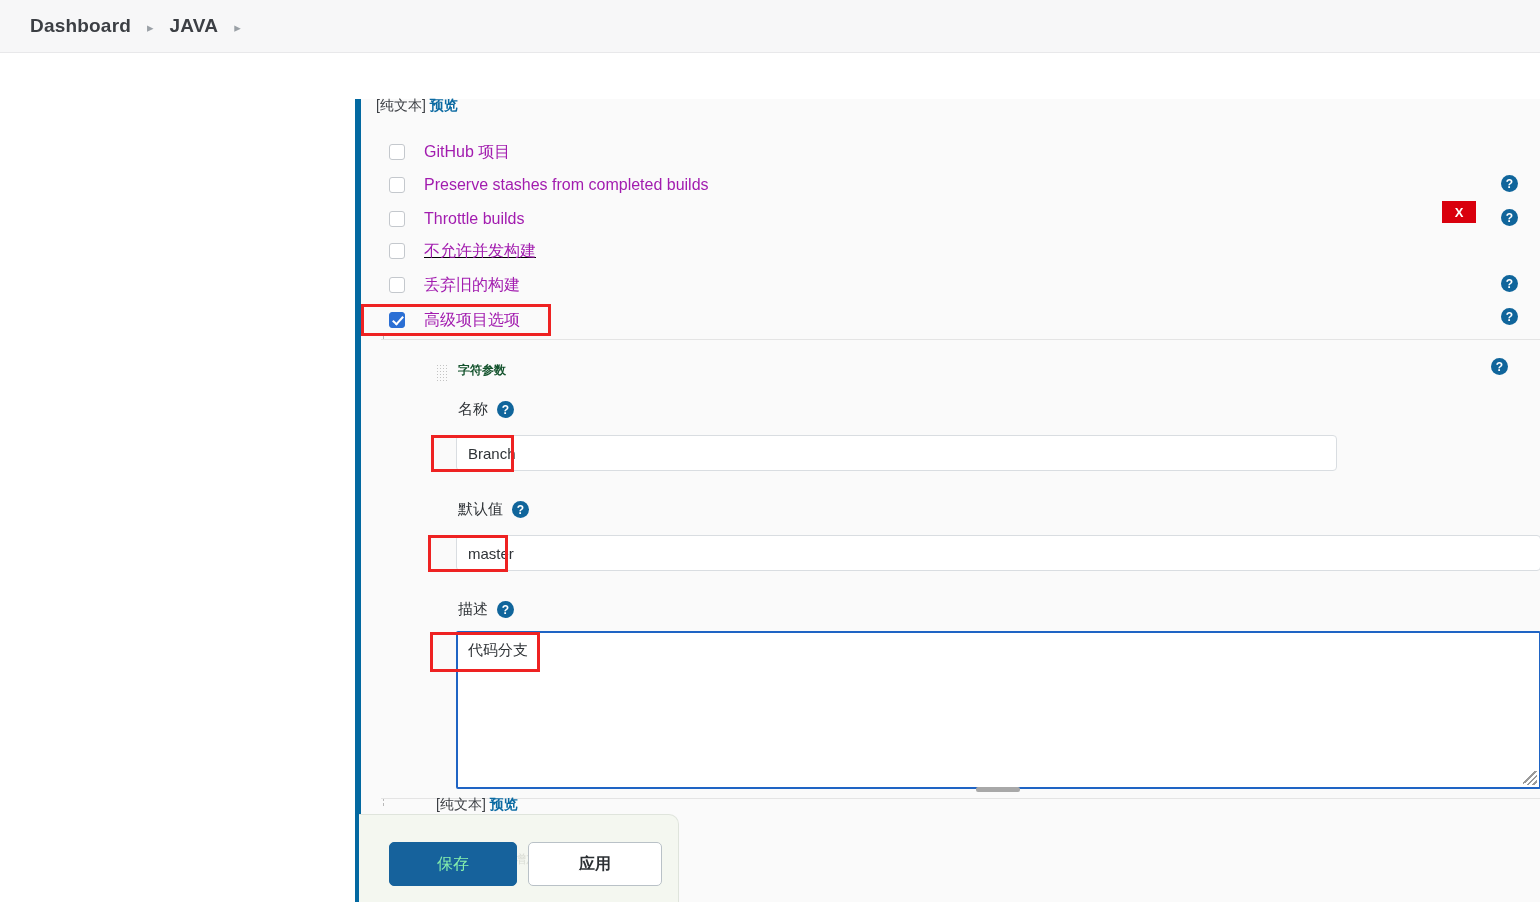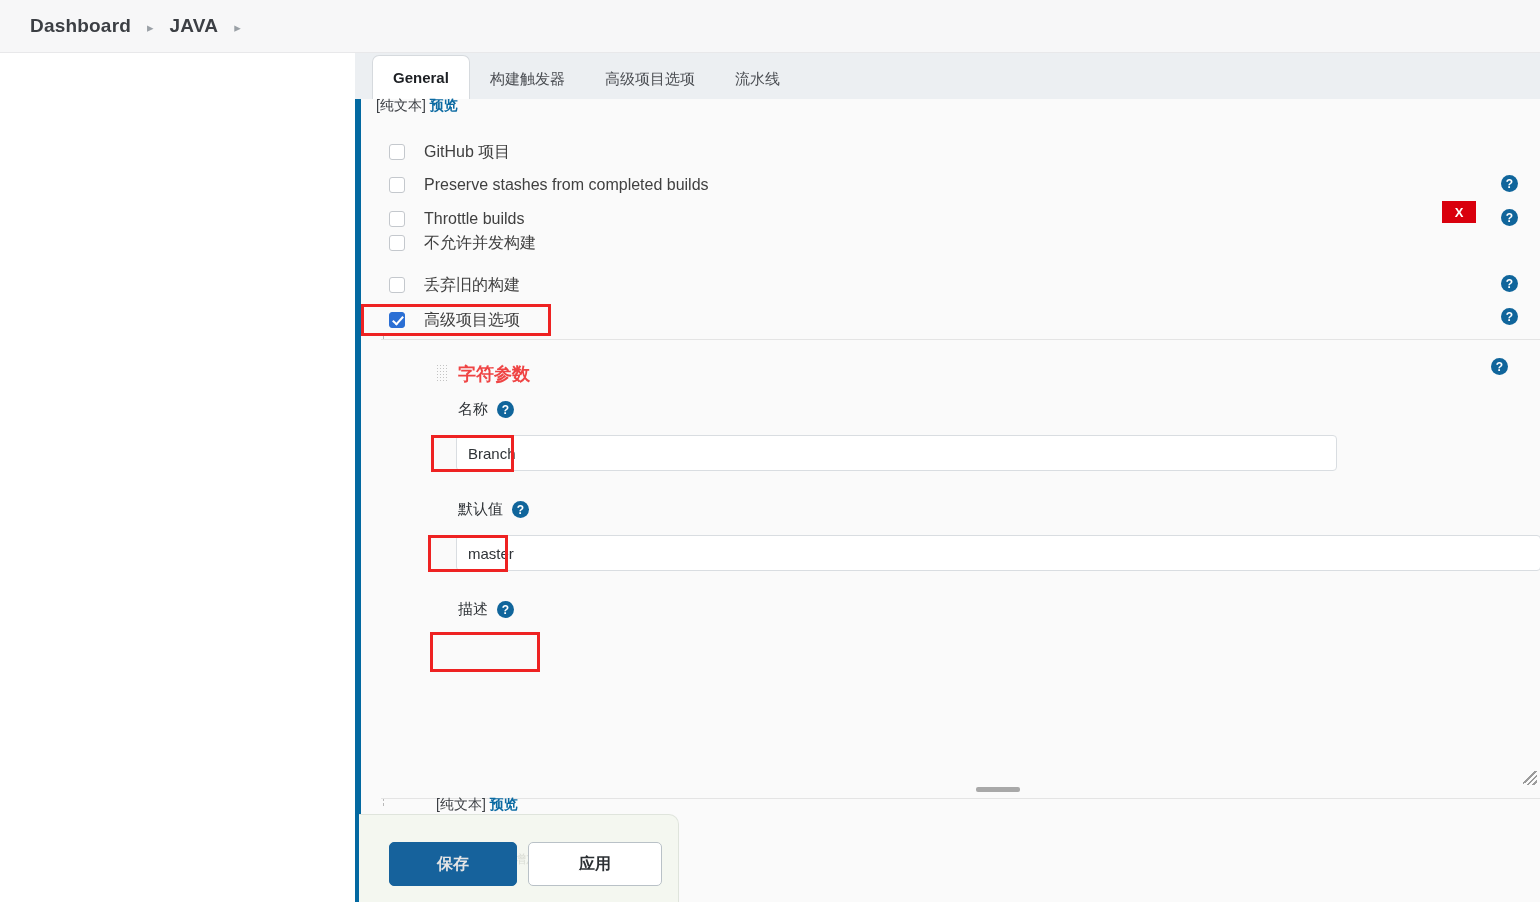--- a/index.html
+++ b/index.html
@@ -111,21 +111,21 @@
     position: absolute;
     left: 5px; top: 1px;
     width: 4px; height: 9px;
     border: solid #ffffff;
     border-width: 0 2px 2px 0;
     transform: rotate(42deg);
   }
   .cb-label {
     margin-left: 19px;
     font-size: 16px;
-    color: #404040;
+    color: #a21caf;
     white-space: nowrap;
   }
 
   
   .help {
     width: 17px; height: 17px;
     border-radius: 50%;
     background: #10659b;
     color: #ffffff;
     font-size: 12px; font-weight: bold;
@@ -157,22 +157,22 @@
     width: 11px; height: 17px;
     cursor: move;
     background-image:
       radial-gradient(circle, #bdbdbd 0.7px, transparent 0.8px);
     background-size: 3px 3px;
     opacity: .9;
   }
   .param-title {
     position: absolute;
     left: 77px; top: 22px;
-    font-size: 18px; font-weight: bold;
-    color: #ef4444;
+    font-size: 12px; font-weight: bold;
+    color: #14532d;
     white-space: nowrap;
   }
   .field-label {
     position: absolute;
     display: flex; align-items: center; gap: 9px;
     font-size: 15px;
     color: #2f3337;
     white-space: nowrap;
   }
   .text-input {
@@ -252,23 +252,23 @@
     height: 44px;
     display: flex; align-items: center; justify-content: center;
     font-size: 16px;
     border-radius: 5px;
     cursor: pointer;
     font-family: "Liberation Sans", "DejaVu Sans", sans-serif;
     white-space: nowrap;
   }
   .btn-primary {
     background: #16629c;
-    color: #e5e5e5;
+    color: #86efac;
     border: 1px solid #16629c;
-    font-weight: bold;
+    font-weight: normal;
   }
   .btn-secondary {
     background: #ffffff;
     color: #2b2f33;
     border: 1px solid #b9c1c7;
     font-weight: bold;
   }
   .ghost-text {
     position: absolute;
     font-size: 12px;
@@ -282,34 +282,20 @@
 
 <div id="app">
 
   <div class="breadcrumb-bar">
     <span class="crumb">Dashboard</span>
     <span class="crumb-sep">▸</span>
     <span class="crumb">JAVA</span>
     <span class="crumb-sep">▸</span>
   </div>
 
-  <div class="tab-strip">
-    <div class="tab active">
-      <span>General</span>
-    </div>
-    <div class="tab">
-      <span>构建触发器</span>
-    </div>
-    <div class="tab">
-      <span>高级项目选项</span>
-    </div>
-    <div class="tab">
-      <span>流水线</span>
-    </div>
-  </div>
 
   <div class="form-area">
 
     <div class="plain-row" style="left:15px; top:-2px;">
       <span>[纯文本]</span>
       <span class="plain-link">预览</span>
     </div>
 
     <div class="cb-row" style="top:41px;">
       <span class="cbox"></span>
@@ -319,21 +305,21 @@
     <div class="cb-row" style="top:74px;">
       <span class="cbox"></span>
       <span class="cb-label">Preserve stashes from completed builds</span>
     </div>
 
     <div class="cb-row" style="top:108px;">
       <span class="cbox"></span>
       <span class="cb-label">Throttle builds</span>
     </div>
 
-    <div class="cb-row" style="top:132px;">
+    <div class="cb-row" style="top:140px;text-decoration:underline;">
       <span class="cbox"></span>
       <span class="cb-label">不允许并发构建</span>
     </div>
 
     <div class="cb-row" style="top:174px;">
       <span class="cbox"></span>
       <span class="cb-label">丢弃旧的构建</span>
     </div>
 
     <div class="cb-row" style="top:209px;">
@@ -361,20 +347,21 @@
       <div class="field-label" style="left:77px; top:160px;">
         <span>默认值</span>
         <span class="help">?</span>
       </div>
       <input class="text-input" style="left: 75px; top: 195px; width: 1085px;" value="master">
 
       <div class="field-label" style="left:77px; top:260px;">
         <span>描述</span>
         <span class="help">?</span>
       </div>
+      <textarea class="text-area" style="left: 75px; top: 291px; width: 1085px; height: 158px;">代码分支</textarea>
       <span class="ta-grip" style="left:1142px; top:431px;"></span>
       <span class="ta-handle" style="left:595px; top:447px;"></span>
     </div>
 
     <button class="x-btn" style="left:1081px; top:102px;">X</button>
     <div class="help help-abs" style="left:1130px; top:259px;">?</div>
 
     <div class="plain-row" style="left:75px; top:697px;">
       <span>[纯文本]</span>
       <span class="plain-link">预览</span>

